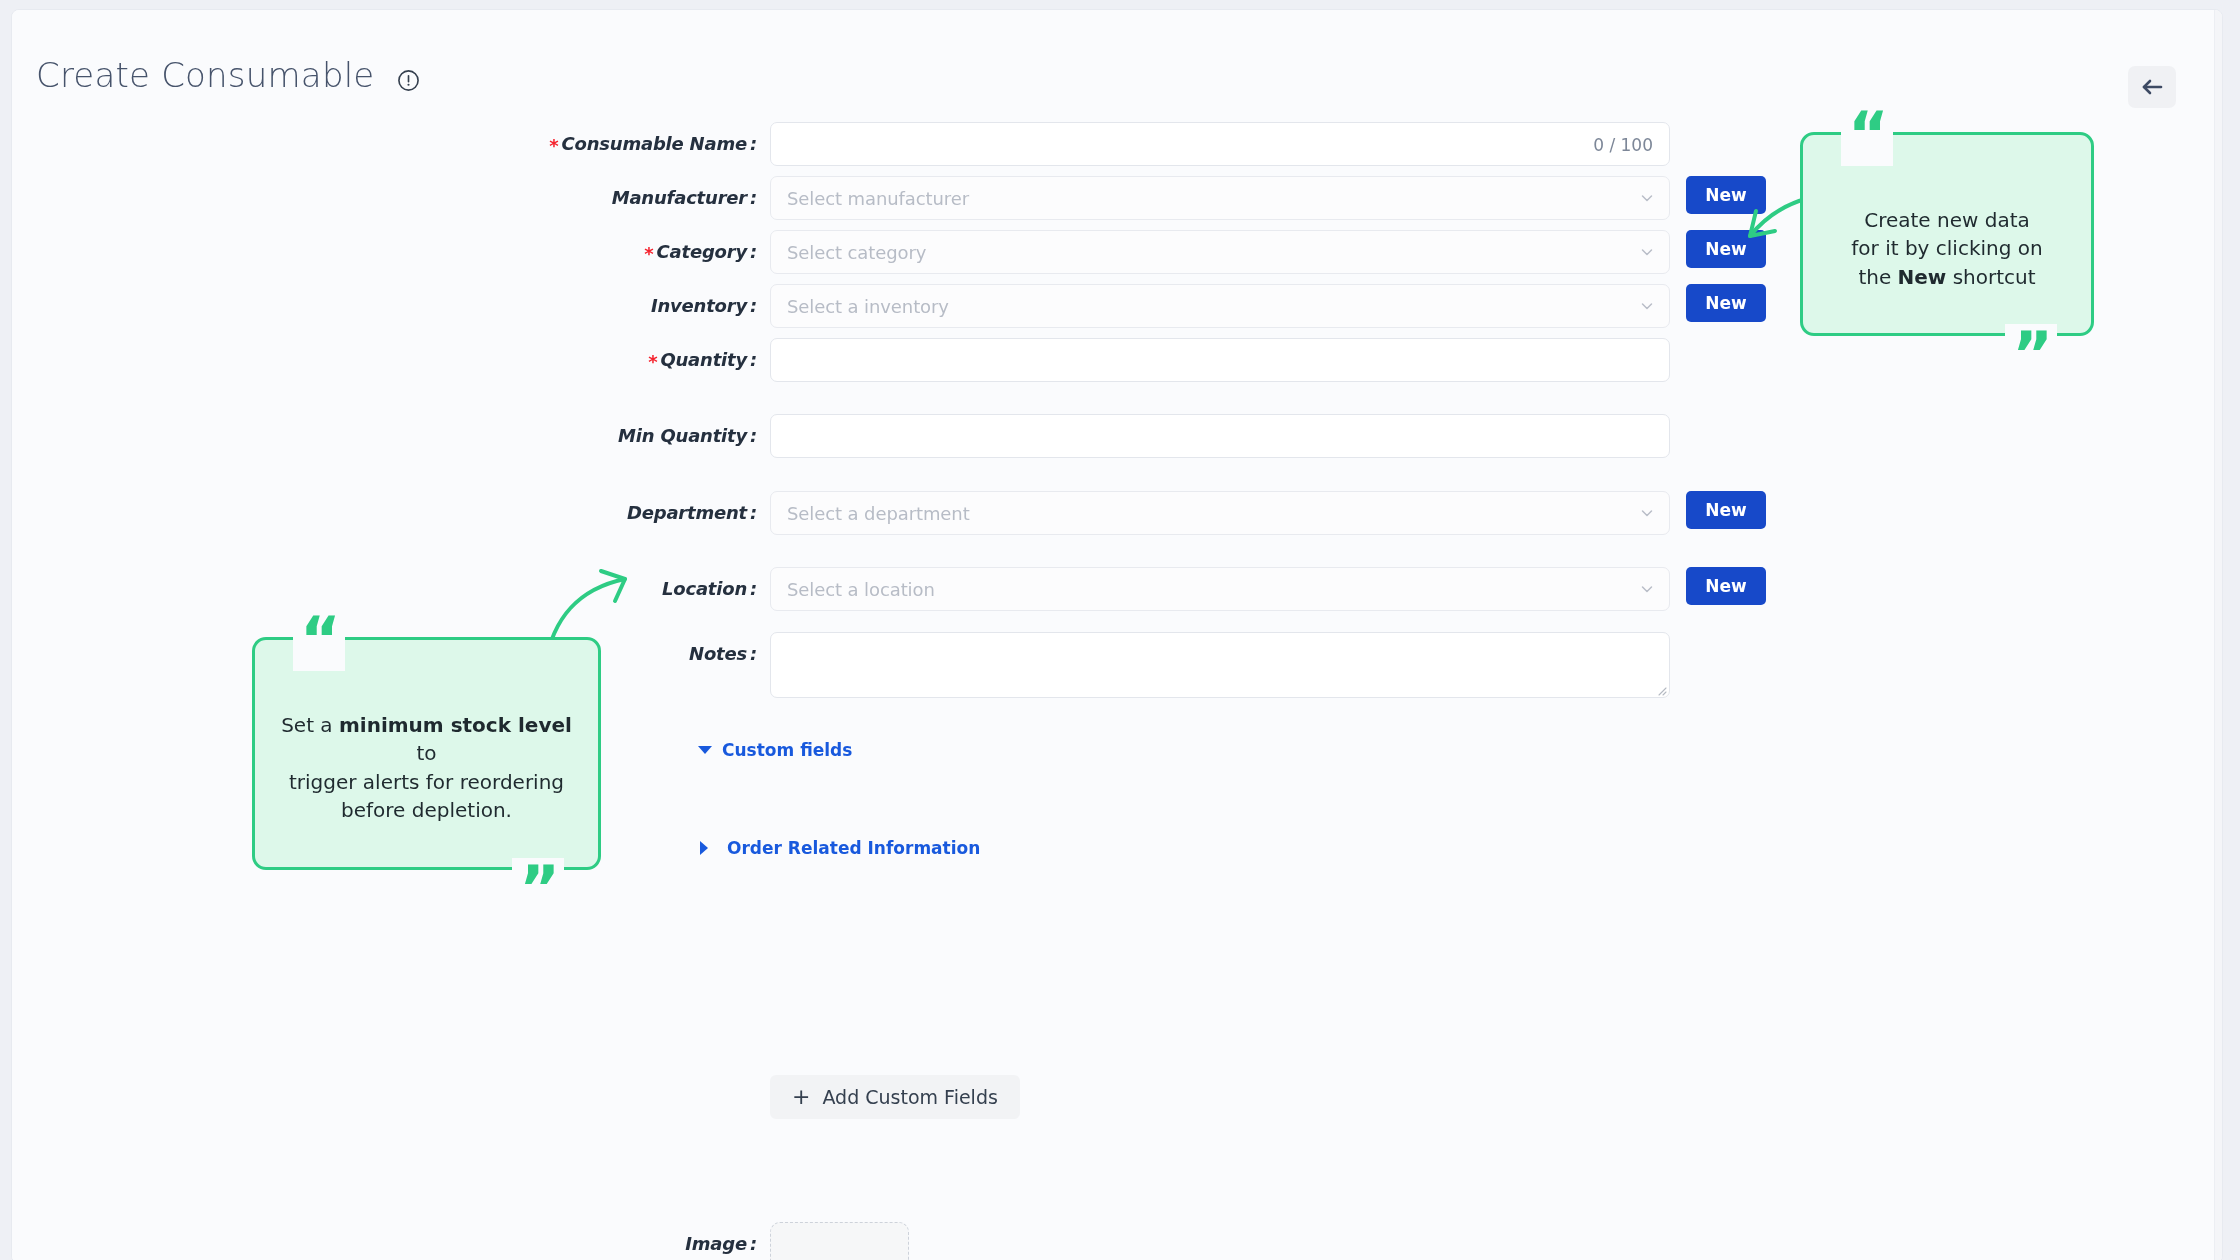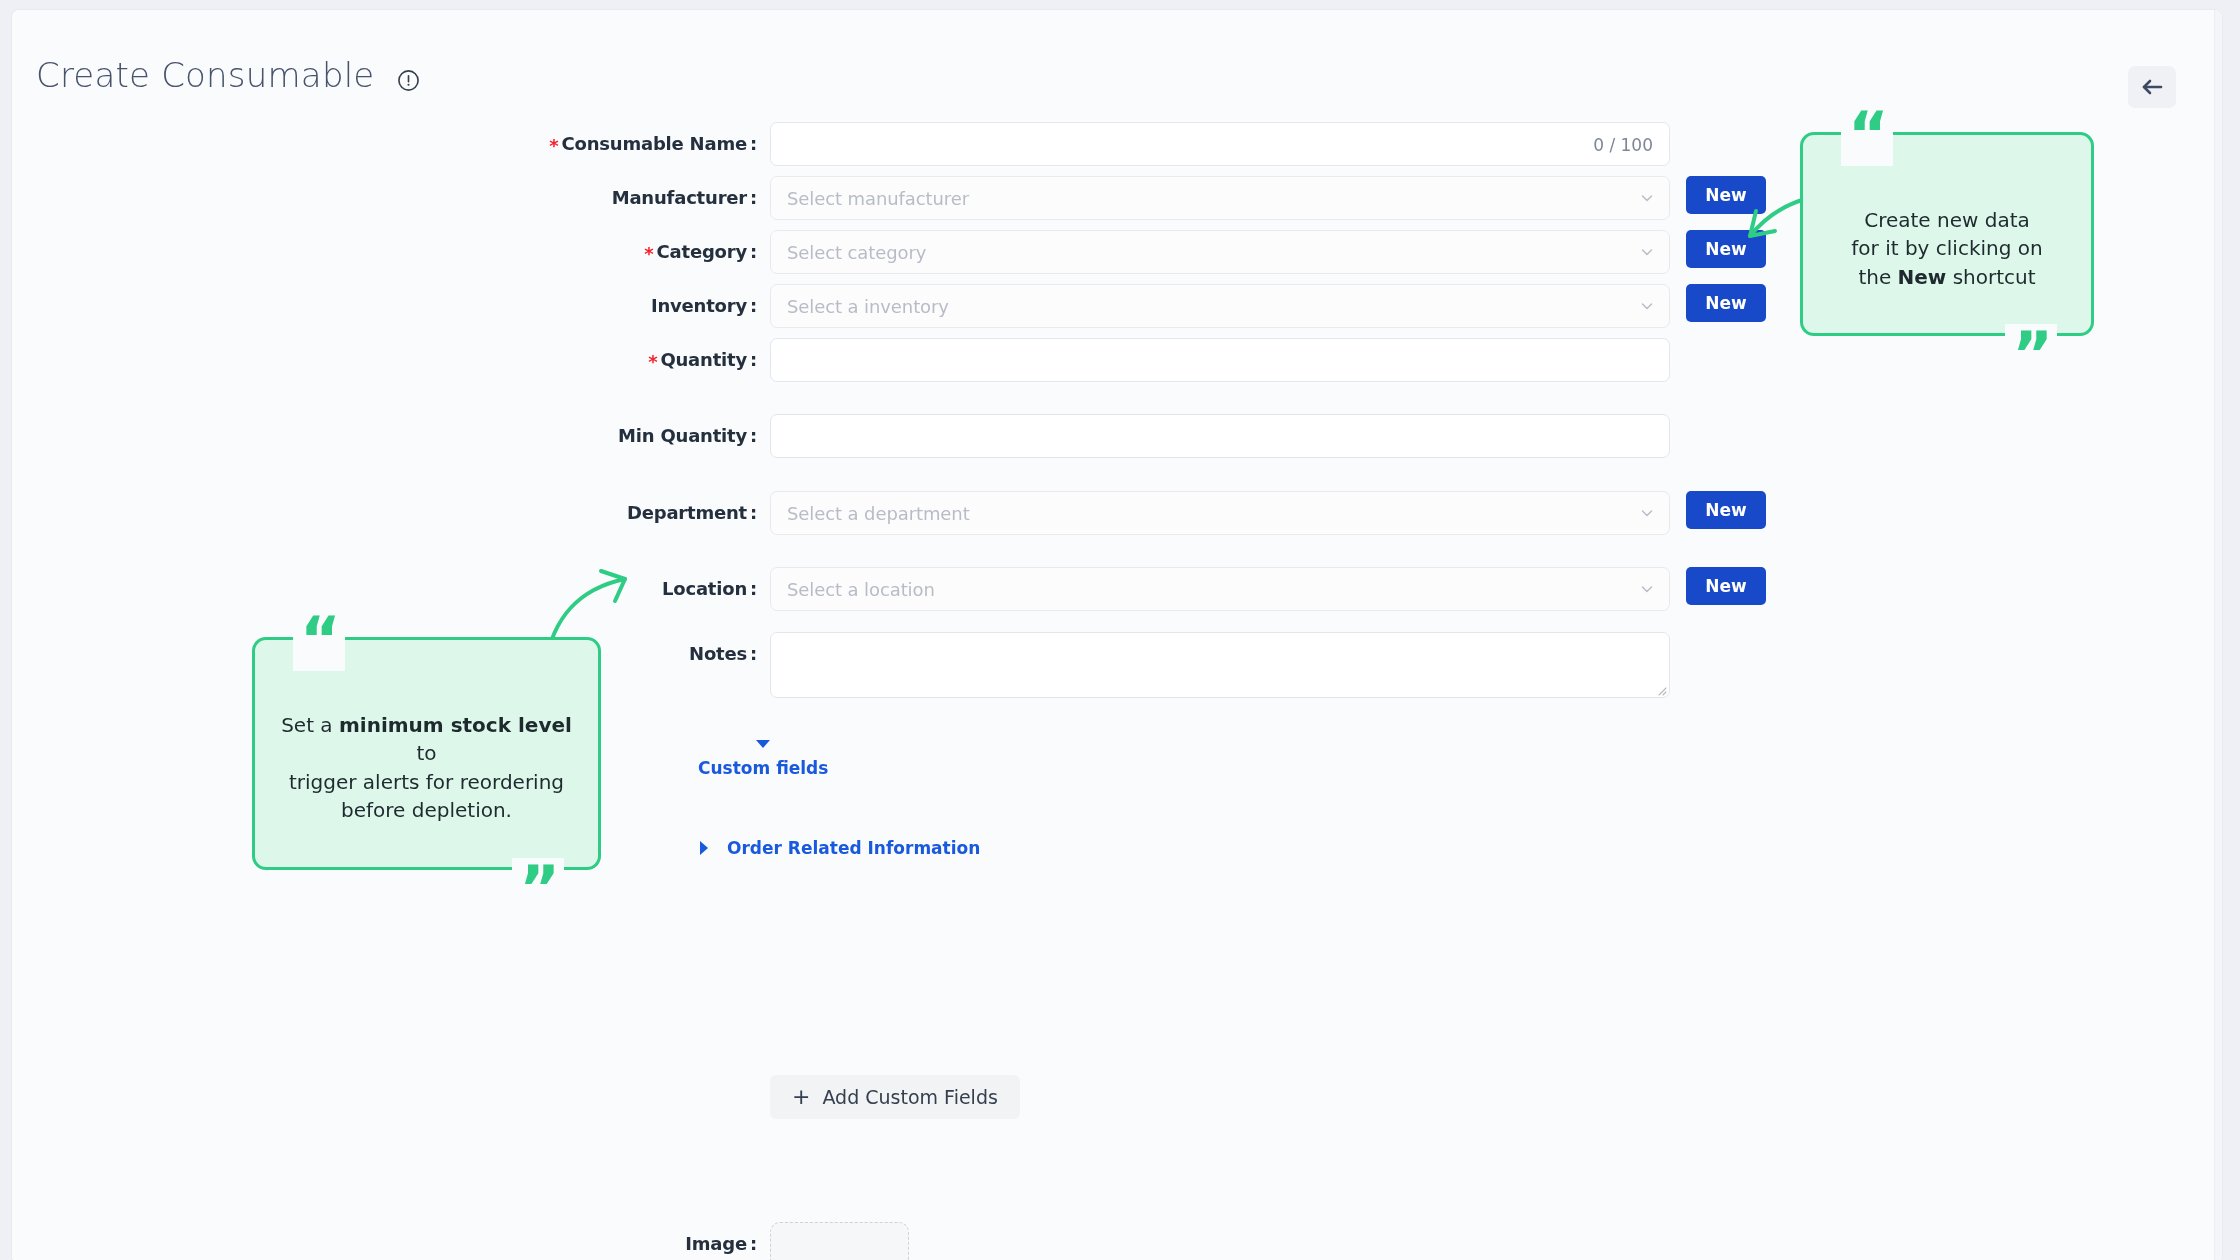--- a/index.html
+++ b/index.html
@@ -86,20 +86,21 @@
     text-align: right;
     padding-right: 13px;
     font-size: 18px;
     font-weight: 700;
     color: #25303f;
     line-height: 44px;
     white-space: nowrap;
     position: relative;
     font-family: "DejaVu Sans", sans-serif;
     letter-spacing: -0.2px;
+    font-style: italic;
   }
   .label .req {
     color: #f5222d;
     font-size: 18px;
     margin-right: 3px;
     position: relative;
     top: 2px;
   }
   .label .colon { margin-left: 3px; }
 
@@ -404,21 +405,21 @@
             <div class="textarea">
               <span class="resize-grip">
                 <svg width="13" height="13" viewBox="0 0 13 13" fill="none">
                   <path d="M12 5L5 12M12 9L9 12" stroke="#b4b9c2" stroke-width="1.1" stroke-linecap="round"></path>
                 </svg>
               </span>
             </div>
           </div>
         </div>
 
-        <div class="section-toggle" style="left:686px; top:618px;flex-direction:column;">
+        <div class="section-toggle" style="left:686px; top:618px;">
           <span class="tri-down"></span>
           <span>Custom fields</span>
         </div>
 
         <button class="add-custom">
           <span class="plus-glyph">+</span>
           <span>Add Custom Fields</span>
         </button>
 
         <div class="section-toggle" style="left:688px; top:716px;gap:19px;">

